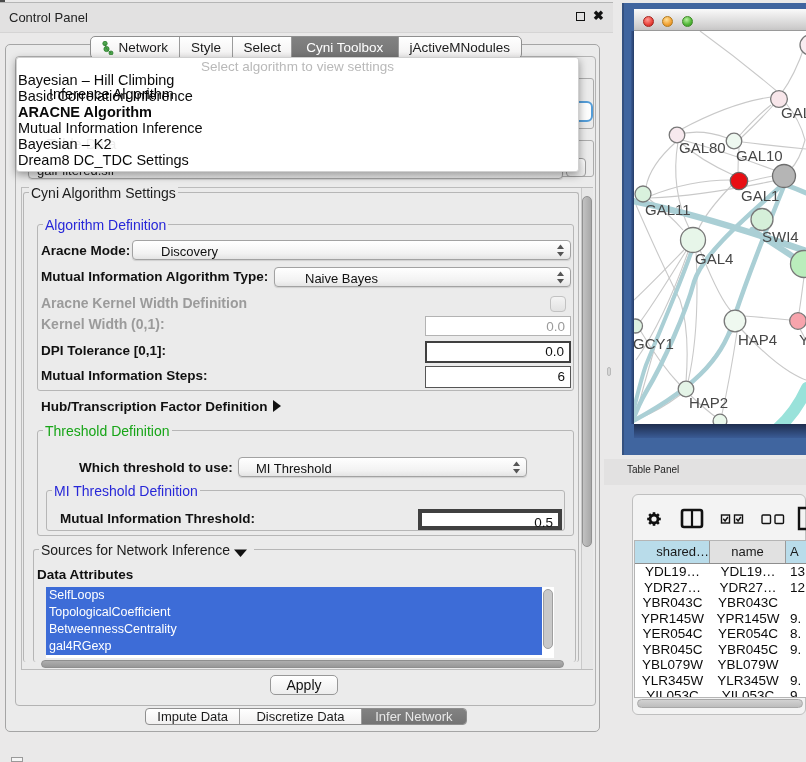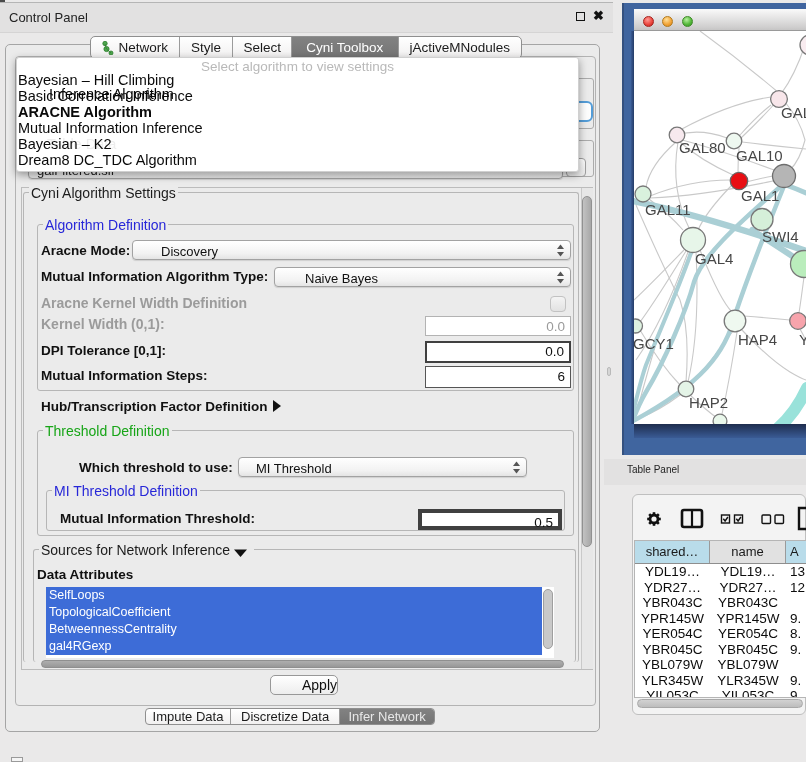--- a/index.html
+++ b/index.html
@@ -11,42 +11,42 @@
 #ic-float{left:576px;top:12px;width:9px;height:9px;border:1.5px solid #111}
 #ic-close{left:593px;top:8px;font-size:13px;font-weight:bold;color:#111}
 #boxA{left:5px;top:44px;width:595px;height:688px;background:#ebebeb;border:1px solid #a5a5a5;border-radius:5px}
 #boxB{left:15px;top:56px;width:581px;height:650px;background:#ebebeb;border:1px solid #b3b3b3;border-radius:4px}
 
 .seg{display:flex;height:23px;border:1px solid #8f8f8f;border-radius:5px;overflow:hidden;background:linear-gradient(#ffffff,#f1f0f0);font-size:13.5px;color:#1b1b1b}
 .seg .s{display:flex;align-items:center;justify-content:center;border-right:1px solid #9b9b9b;white-space:nowrap}
 .seg .s:last-child{border-right:none}
 .seg .sel{background:linear-gradient(#828282,#747474);color:#fff}
 #topseg{left:90px;top:36px;width:432px}
-#botseg{left:145px;top:708px;width:290px}
+#botseg{left:145px;top:708px;width:322px}
 
 #scrollC{left:21px;top:187px;width:572px;height:483px;border:1px solid #bcbcbc;background:#ebebeb}
 .vsb-track{left:581px;top:188px;width:12px;height:481px;background:#e7e7e7;border-left:1px solid #c9c9c9}
 .vsb-thumb{left:582px;top:196px;width:10px;height:351px;background:linear-gradient(90deg,#c2c2c2,#a8a8a8);border:1px solid #919191;border-radius:5px}
 .hsb-thumb{left:41px;top:660px;width:523px;height:8px;background:linear-gradient(#aeaeae,#989898);border:1px solid #8f8f8f;border-radius:4px}
 .group{border:1px solid #b6b6b6;border-radius:3px}
 .gtitle{position:absolute;top:-8px;left:5px;background:#ebebeb;padding:0 2px;font-size:14px;color:#1c1c1c;white-space:nowrap}
 .lbl{position:absolute;font-weight:bold;font-size:13.5px;color:#111;white-space:nowrap}
 .lbl.dis{color:#9b9b9b;font-size:14px}
 
 .combo{position:absolute;background:linear-gradient(#ffffff,#f2f2f2 70%,#e4e4e4);border:1px solid #a2a2a2;border-radius:4px;box-shadow:0 1px 1px rgba(0,0,0,.12);font-size:13px;color:#111}
 .combo .txt{position:absolute;top:2.5px;white-space:nowrap}
 .combo .arr{position:absolute;right:3px;top:2px;width:13px;height:15px}
 .field{position:absolute;background:#fff;font-size:13.5px;color:#111;text-align:right;padding-right:5px}
 .cb{position:absolute;background:linear-gradient(#f4f4f4,#e2e2e2);border:1px solid #c2c2c2;border-radius:4px}
 
 #dd{left:16px;top:57px;width:563px;height:115px;overflow:hidden;background:#fff;border:1px solid #d0d0d0;border-radius:3px;box-shadow:0 3px 8px rgba(0,0,0,.38);z-index:50}
 #dd .ddt{position:absolute;top:1px;width:100%;text-align:center;font-size:13.5px;color:#b9b9b9}
 #dd .it{position:absolute;left:1px;font-size:14.5px;color:#0a0a0a;white-space:nowrap}
 
-#applyBtn{left:270px;top:675px;width:68px;height:20px;background:linear-gradient(#ffffff,#ededed);border:1px solid #989898;border-radius:5px;font-size:14px;color:#111;text-align:right;line-height:18px}
+#applyBtn{left:270px;top:675px;width:68px;height:20px;background:linear-gradient(#ffffff,#ededed);border:1px solid #989898;border-radius:5px;font-size:14px;color:#111;text-align:center;line-height:18px}
 #dlist{left:46px;top:587px;width:508px;height:71px;background:#fff}
 #dlist div{font-size:12.5px;color:#fff;padding-left:3px;height:17px;line-height:17px;width:496px;background:#3d6cd7}
 #dlist-sb{left:543px;top:589px;width:10px;height:60px;background:#c9c9c9;border:1px solid #9f9f9f;border-radius:5px}
 
 #netwin{left:622px;top:3px;width:184px;height:452px;background:#40659f}
 #nettitle{left:634px;top:9px;width:172px;height:22px;background:linear-gradient(#fafafa,#d0cfcf 85%,#c6c5c5);border-bottom:1px solid #9a9a9a}
 .tl{position:absolute;top:16px;width:11px;height:11px;border-radius:50%}
 #netcanvas{left:634px;top:31px;width:172px;height:393px;background:#fff}
 #tp-strip{left:604px;top:459px;width:202px;height:26px;background:#e2e1e1}
 #tp-strip span{position:absolute;left:23px;top:5px;font-size:10px;color:#232323}
@@ -167,21 +167,21 @@
 
 <div id="dd" class="abs">
   <div class="ddt">Select algorithm to view settings</div>
   <div style="position:absolute;left:32px;top:28px;font-size:14.5px;color:#000000">Inference Algorithm</div>
   <div style="position:absolute;left:30px;top:78px;font-size:14.5px;color:#ededed">Table Data</div>
   <div class="it" style="top:14px">Bayesian – Hill Climbing</div>
   <div class="it" style="top:30px">Basic Correlation Inference</div>
   <div class="it" style="top:46px;font-weight:bold">ARACNE Algorithm</div>
   <div class="it" style="top:62px">Mutual Information Inference</div>
   <div class="it" style="top:78px">Bayesian – K2</div>
-  <div class="it" style="top:94px">Dream8 DC_TDC Algorithm</div>
+  <div class="it" style="top:94px">Dream8 DC_TDC Settings</div>
 </div>
 <div class="abs" style="left:607px;top:367px;width:4px;height:9px;background:#d6d6d6;border:1px solid #b9b9b9;border-radius:2px"></div>
 
 <div id="netwin" class="abs"></div>
 <div id="nettitle" class="abs"></div>
 <div class="tl abs" style="left:643px;background:radial-gradient(circle at 40% 30%,#ff9a94,#ec4a42 55%,#c01a14);border:1px solid #a5231e"></div>
 <div class="tl abs" style="left:662px;background:radial-gradient(circle at 40% 30%,#ffe09a,#f3a63a 55%,#d57e12);border:1px solid #b37a1b"></div>
 <div class="tl abs" style="left:681.5px;background:radial-gradient(circle at 40% 30%,#b8f0a0,#57ba3c 55%,#2f8f1d);border:1px solid #3e8a28"></div>
 <svg id="netcanvas" class="abs" viewBox="0 0 172 393">
 <g transform="translate(-634,-31)" fill="none">
@@ -296,21 +296,21 @@
         <rect x="775" y="515" width="8.5" height="8.5" rx="1"></rect>
 </g>
 <path d="M723.3 518.8 l1.8 2.2 l2.8 -4" stroke="#111" stroke-width="1.4" fill="none"></path>
 <path d="M736.3 518.8 l1.8 2.2 l2.8 -4" stroke="#111" stroke-width="1.4" fill="none"></path>
 <path d="M799 508 h10 v5 h5 v16 h-15 z" fill="none" stroke="#111" stroke-width="2.4"></path>
 </g>
 </svg>
 
 <div class="abs" style="left:634px;top:540px;width:172px;height:158px;background:#fff;border:1px solid #b5b5b5;border-right:none;overflow:hidden">
 <div style="display:flex;height:23px;border-bottom:1px solid #8e8e8e;font-size:13px;color:#1a1a1a">
- <div style="width:75px;background:#b9dcea;border-right:1px solid #9a9a9a;text-align:center;line-height:22px">shared…</div>
+ <div style="width:75px;background:#b9dcea;border-right:1px solid #9a9a9a;text-align:right;line-height:22px">shared…</div>
  <div style="width:76px;background:#e1e1e1;border-right:1px solid #9a9a9a;text-align:center;line-height:22px">name</div>
  <div style="flex:1;background:#b9dcea;text-align:left;line-height:22px;padding-left:4px">A</div>
 </div>
 <div id="trows" style="font-size:13.5px;color:#0c0c0c">
       <div style="display:flex;height:15.5px;line-height:15.5px">
         <div style="width:75px;text-align:center">YDL19…</div>
         <div style="width:76px;text-align:center">YDL19…</div>
         <div style="flex:1;padding-left:4px">13</div>
       </div>
       <div style="display:flex;height:15.5px;line-height:15.5px">

